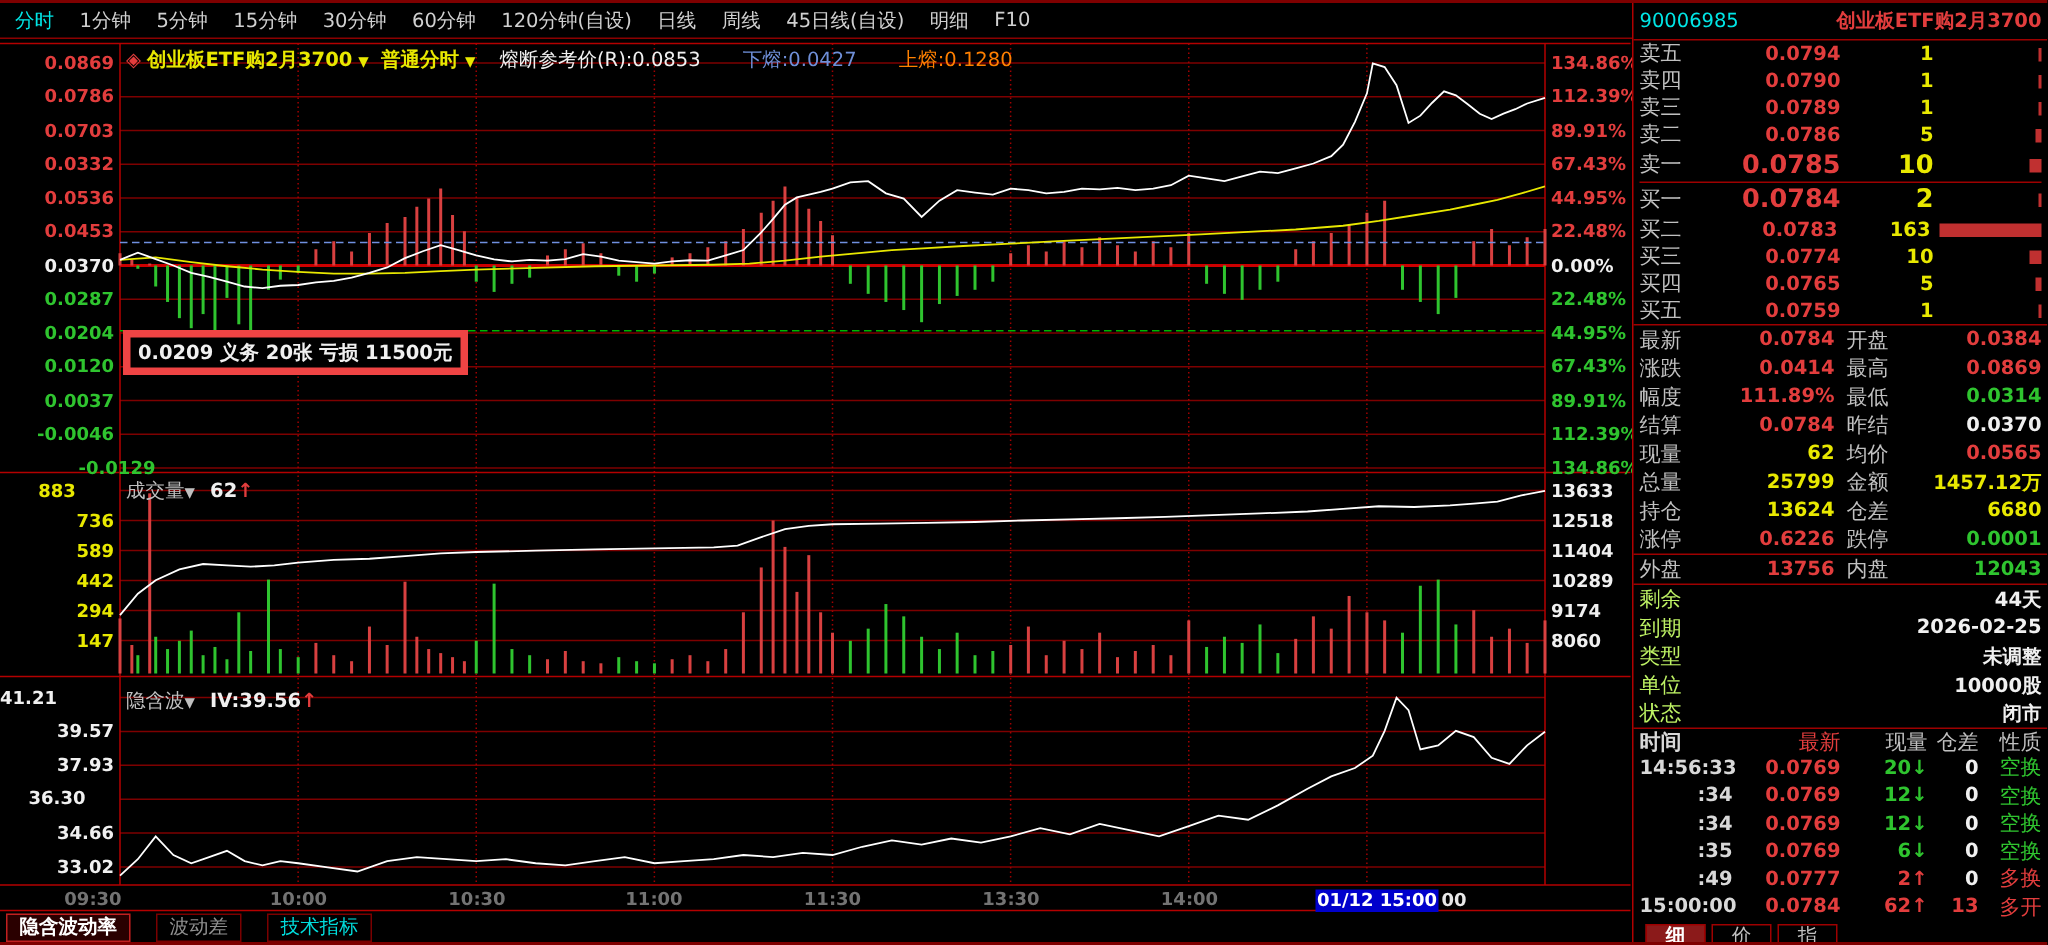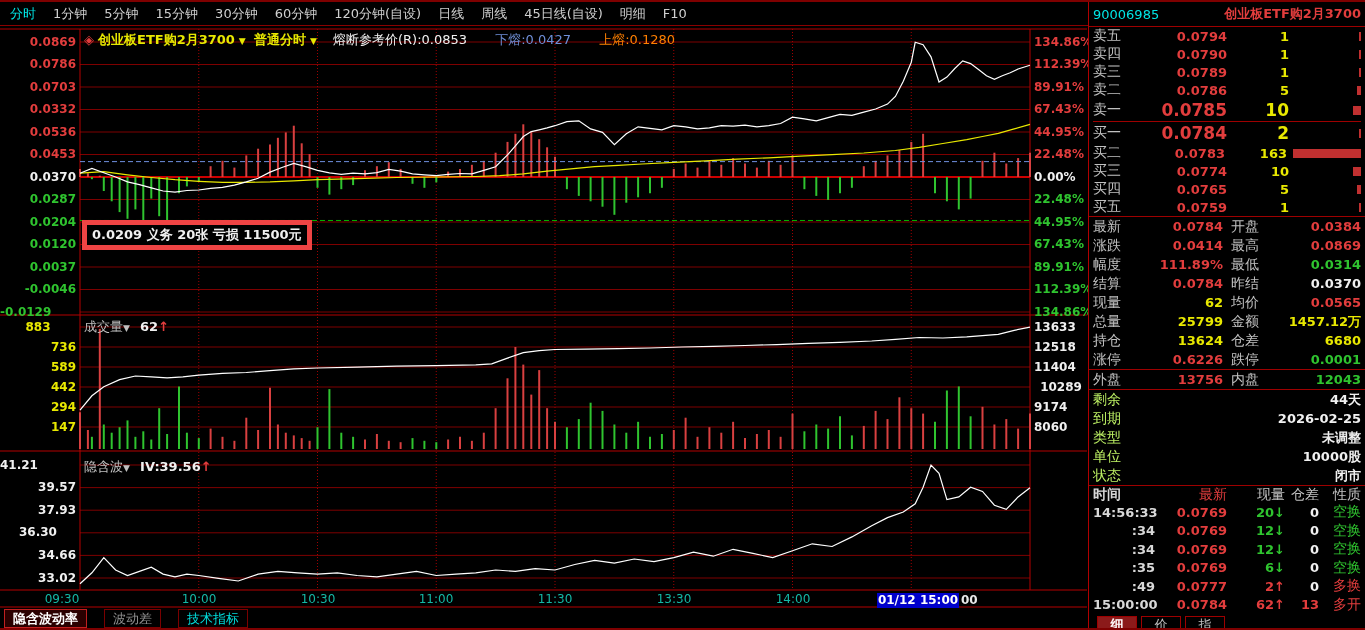--- a/index.html
+++ b/index.html
@@ -12,21 +12,21 @@
   
   #toolbar{position:absolute;left:0;top:0;width:1365px;height:24px;display:flex;align-items:center;
            padding-left:10px;gap:17px;border-bottom:1px solid #8b0000;box-sizing:border-box;}
   .tbitem{font-size:13px;color:#d0d0d0;white-space:nowrap;cursor:default;}
   .tbitem.active{color:#00e5e5;}
   
   #chartzone{position:absolute;left:0;top:24px;width:1088px;height:606px;}
   #chart-svg{position:absolute;left:0;top:0;}
   #labels{position:absolute;left:0;top:0;width:1088px;height:606px;pointer-events:none;}
   .axlbl{position:absolute;font-size:12px;font-weight:bold;line-height:13px;white-space:nowrap;}
-  .tlbl{position:absolute;font-size:12px;color:#14b8a6;font-weight:normal;line-height:14px;}
+  .tlbl{position:absolute;font-size:12px;color:#737373;font-weight:bold;line-height:14px;}
   #chart-header{position:absolute;left:84px;top:5px;font-size:13px;white-space:nowrap;}
   #chart-header span{margin-right:4px;}
   .hsym{color:#e8e800;font-weight:bold}
   .dd{color:#e8e800;font-size:9px}
   #tooltip-box{position:absolute;left:82px;top:194px;border:5px solid #ef4444;background:#000;
                color:#f0f0f0;font-size:13px;font-weight:bold;padding:1px 5px;white-space:nowrap;}
   .pane-label{position:absolute;font-size:13px;white-space:nowrap;}
   #date-box{position:absolute;left:877px;top:567px;width:82px;height:15px;background:#0000cc;
             color:#fff;font-size:12px;font-weight:bold;text-align:center;line-height:15px;}
   #date-tail{position:absolute;left:961px;top:567px;font-size:12px;font-weight:bold;color:#e8e8e8;line-height:15px;}
@@ -328,21 +328,21 @@
         <div class="axlbl r" style="left:0px;top:54.5px;width:76px;text-align:right;">0.0703</div>
         <div class="axlbl r" style="left:0px;top:77.0px;width:76px;text-align:right;">0.0332</div>
         <div class="axlbl r" style="left:0px;top:99.5px;width:76px;text-align:right;">0.0536</div>
         <div class="axlbl r" style="left:0px;top:122.0px;width:76px;text-align:right;">0.0453</div>
         <div class="axlbl w" style="left:0px;top:144.5px;width:76px;text-align:right;">0.0370</div>
         <div class="axlbl g" style="left:0px;top:167.0px;width:76px;text-align:right;">0.0287</div>
         <div class="axlbl g" style="left:0px;top:189.5px;width:76px;text-align:right;">0.0204</div>
         <div class="axlbl g" style="left:0px;top:212.0px;width:76px;text-align:right;">0.0120</div>
         <div class="axlbl g" style="left:0px;top:234.5px;width:76px;text-align:right;">0.0037</div>
         <div class="axlbl g" style="left:0px;top:257.0px;width:76px;text-align:right;">-0.0046</div>
-        <div class="axlbl g" style="left:0px;top:279.5px;width:76px;text-align:left;">-0.0129</div>
+        <div class="axlbl g" style="left:0px;top:279.5px;width:76px;text-align:center;padding-left:40px;">-0.0129</div>
         <div class="axlbl r" style="left:1034px;top:9.5px;width:54px;text-align:left;">134.86%</div>
         <div class="axlbl r" style="left:1034px;top:32.0px;width:54px;text-align:left;">112.39%</div>
         <div class="axlbl r" style="left:1034px;top:54.5px;width:54px;text-align:left;">89.91%</div>
         <div class="axlbl r" style="left:1034px;top:77.0px;width:54px;text-align:left;">67.43%</div>
         <div class="axlbl r" style="left:1034px;top:99.5px;width:54px;text-align:left;">44.95%</div>
         <div class="axlbl r" style="left:1034px;top:122.0px;width:54px;text-align:left;">22.48%</div>
         <div class="axlbl w" style="left:1034px;top:144.5px;width:54px;text-align:left;">0.00%</div>
         <div class="axlbl g" style="left:1034px;top:167.0px;width:54px;text-align:left;">22.48%</div>
         <div class="axlbl g" style="left:1034px;top:189.5px;width:54px;text-align:left;">44.95%</div>
         <div class="axlbl g" style="left:1034px;top:212.0px;width:54px;text-align:left;">67.43%</div>
@@ -351,21 +351,21 @@
         <div class="axlbl g" style="left:1034px;top:279.5px;width:54px;text-align:left;">134.86%</div>
         <div class="axlbl y" style="left:0px;top:294.5px;width:76px;text-align:center;">883</div>
         <div class="axlbl y" style="left:0px;top:314.5px;width:76px;text-align:right;">736</div>
         <div class="axlbl y" style="left:0px;top:334.5px;width:76px;text-align:right;">589</div>
         <div class="axlbl y" style="left:0px;top:354.5px;width:76px;text-align:right;">442</div>
         <div class="axlbl y" style="left:0px;top:374.5px;width:76px;text-align:right;">294</div>
         <div class="axlbl y" style="left:0px;top:394.5px;width:76px;text-align:right;">147</div>
         <div class="axlbl w" style="left:1034px;top:294.5px;width:54px;text-align:left;">13633</div>
         <div class="axlbl w" style="left:1034px;top:314.5px;width:54px;text-align:left;">12518</div>
         <div class="axlbl w" style="left:1034px;top:334.5px;width:54px;text-align:left;">11404</div>
-        <div class="axlbl w" style="left:1034px;top:354.5px;width:54px;text-align:center;">10289</div>
+        <div class="axlbl w" style="left:1034px;top:354.5px;width:54px;text-align:left;">10289</div>
         <div class="axlbl w" style="left:1034px;top:374.5px;width:54px;text-align:left;">9174</div>
         <div class="axlbl w" style="left:1034px;top:394.5px;width:54px;text-align:left;">8060</div>
         <div class="axlbl w" style="left:0px;top:432.5px;width:76px;text-align:left;">41.21</div>
         <div class="axlbl w" style="left:0px;top:455.1px;width:76px;text-align:right;">39.57</div>
         <div class="axlbl w" style="left:0px;top:477.7px;width:76px;text-align:right;">37.93</div>
         <div class="axlbl w" style="left:0px;top:500.3px;width:76px;text-align:center;">36.30</div>
         <div class="axlbl w" style="left:0px;top:522.9px;width:76px;text-align:right;">34.66</div>
         <div class="axlbl w" style="left:0px;top:545.5px;width:76px;text-align:right;">33.02</div>
         <div class="tlbl" style="left:40px;top:566px;width:44px;text-align:center;">09:30</div>
         <div class="tlbl" style="left:177px;top:566px;width:44px;text-align:center;">10:00</div>

